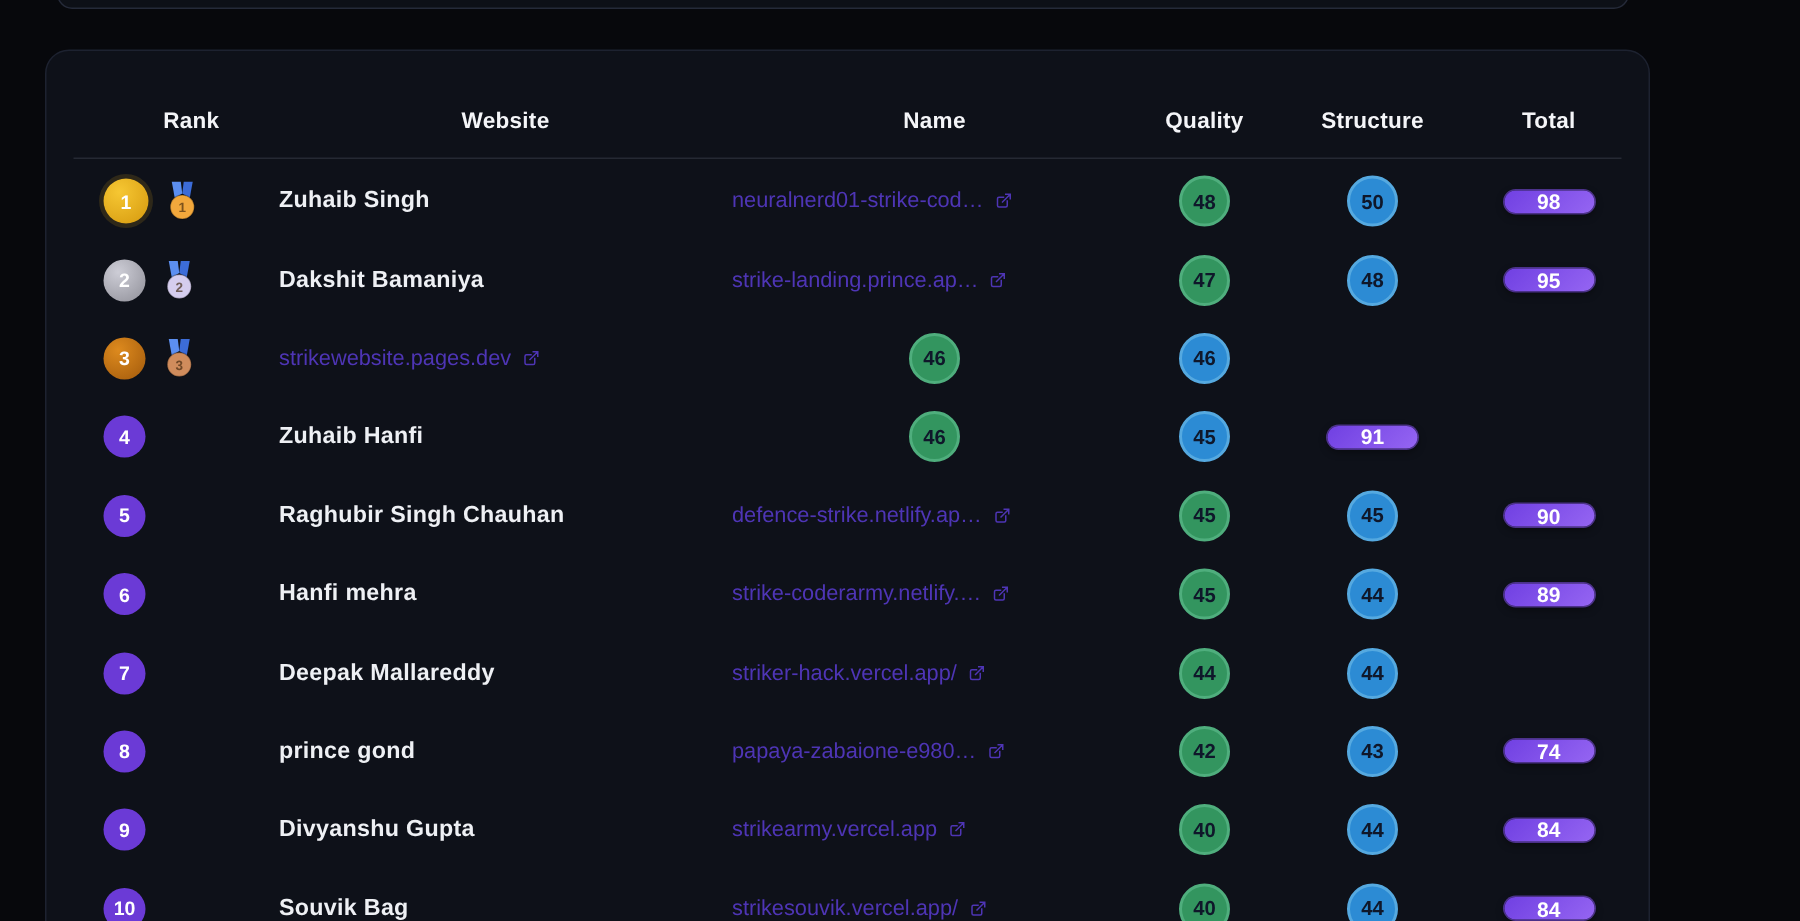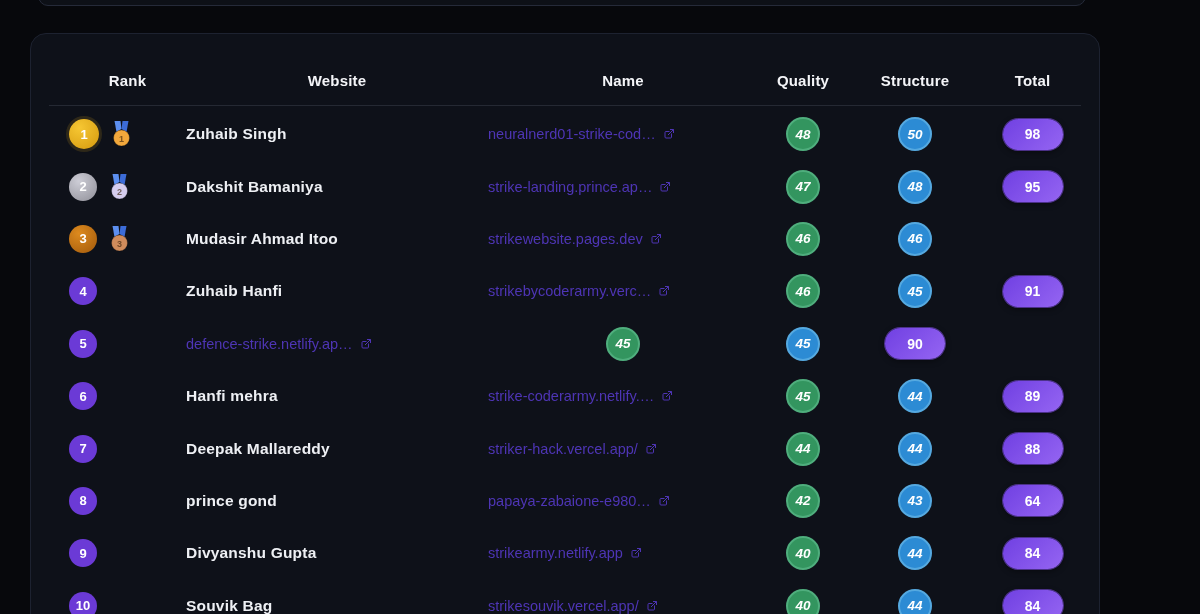--- a/index.html
+++ b/index.html
@@ -74,26 +74,26 @@
   .website-link {
     color: var(--link); font-size: 14.5px; text-decoration: none;
     display: inline-flex; align-items: center; gap: 7px;
     cursor: pointer;
   }
   .ext-icon { width: 12px; height: 12px; stroke: var(--link); fill: none; stroke-width: 2; }
   .score-cell { display: flex; justify-content: center; }
   .circle-badge {
     width: 34px; height: 34px; border-radius: 50%;
     display: flex; align-items: center; justify-content: center;
-    color: #ffffff; font-size: 13.5px; font-weight: bold; font-style: italic;
+    color: #0f172a; font-size: 13.5px; font-weight: bold;
   }
   .circle-badge.quality { background: var(--quality); border: 2px solid var(--quality-ring); }
   .circle-badge.structure { background: var(--structure); border: 2px solid var(--structure-ring); }
   .pill-badge {
-    min-width: 60px; height: 31px; padding: 0 16px;
+    min-width: 60px; height: 15px; padding: 0 16px;
     border-radius: 16px;
     display: flex; align-items: center; justify-content: center;
     color: #fff; font-size: 14px; font-weight: bold;
     background: linear-gradient(135deg, var(--total-1), var(--total-2));
     box-shadow: 0 0 0 1px rgba(130,80,235,0.55), 0 2px 6px rgba(0,0,0,0.45);
   }
 </style>
 </head>
 <body>
 
@@ -171,63 +171,55 @@
         <div class="grid-row tr">
           <div class="rank-cell">
             <div class="rank-badge bronze">3</div>
             <svg viewBox="0 0 20 26" class="medal-icon">
               <polygon points="3,0 9,0 10,8 5,11" fill="#5c8ff0"></polygon>
               <polygon points="17,0 11,0 10,8 15,11" fill="#3c6cd8"></polygon>
               <circle cx="10" cy="17" r="8" fill="#d08c5c" stroke="rgba(0,0,0,0.25)"></circle>
               <text x="10" y="20.5" text-anchor="middle" font-size="9" font-weight="bold" fill="rgba(60,35,10,0.65)">3</text>
             </svg>
           </div>
-          <div class="name-cell">Mudasir Ahmad Itoo</div>
           <div class="website-cell">
             <a class="website-link">
               <span>strikewebsite.pages.dev</span>
               <svg viewBox="0 0 24 24" class="ext-icon">
                 <path d="M17 11v7a2 2 0 0 1-2 2H6a2 2 0 0 1-2-2V9a2 2 0 0 1 2-2h7 M14 3h7v7 M10 14L21 3"></path>
               </svg>
             </a>
           </div>
           <div class="score-cell">
             <div class="circle-badge quality">46</div>
           </div>
           <div class="score-cell">
             <div class="circle-badge structure">46</div>
           </div>
         </div>
         <div class="grid-row tr">
           <div class="rank-cell">
             <div class="rank-badge">4</div>
           </div>
           <div class="name-cell">Zuhaib Hanfi</div>
-          <div class="website-cell">
-            <a class="website-link">
-              <span>strikebycoderarmy.verc…</span>
-              <svg viewBox="0 0 24 24" class="ext-icon">
-                <path d="M17 11v7a2 2 0 0 1-2 2H6a2 2 0 0 1-2-2V9a2 2 0 0 1 2-2h7 M14 3h7v7 M10 14L21 3"></path>
-              </svg>
-            </a>
-          </div>
           <div class="score-cell">
             <div class="circle-badge quality">46</div>
           </div>
           <div class="score-cell">
             <div class="circle-badge structure">45</div>
           </div>
           <div class="score-cell">
             <div class="pill-badge">91</div>
           </div>
         </div>
         <div class="grid-row tr">
           <div class="rank-cell">
             <div class="rank-badge">5</div>
           </div>
+          <div class="name-cell">Raghubir Singh Chauhan</div>
           <div class="website-cell">
             <a class="website-link">
               <span>defence-strike.netlify.ap…</span>
               <svg viewBox="0 0 24 24" class="ext-icon">
                 <path d="M17 11v7a2 2 0 0 1-2 2H6a2 2 0 0 1-2-2V9a2 2 0 0 1 2-2h7 M14 3h7v7 M10 14L21 3"></path>
               </svg>
             </a>
           </div>
           <div class="score-cell">
             <div class="circle-badge quality">45</div>
@@ -274,23 +266,20 @@
                 <path d="M17 11v7a2 2 0 0 1-2 2H6a2 2 0 0 1-2-2V9a2 2 0 0 1 2-2h7 M14 3h7v7 M10 14L21 3"></path>
               </svg>
             </a>
           </div>
           <div class="score-cell">
             <div class="circle-badge quality">44</div>
           </div>
           <div class="score-cell">
             <div class="circle-badge structure">44</div>
           </div>
-          <div class="score-cell">
-            <div class="pill-badge">88</div>
-          </div>
         </div>
         <div class="grid-row tr">
           <div class="rank-cell">
             <div class="rank-badge">8</div>
           </div>
           <div class="name-cell">prince gond</div>
           <div class="website-cell">
             <a class="website-link">
               <span>papaya-zabaione-e980…</span>
               <svg viewBox="0 0 24 24" class="ext-icon">
@@ -298,31 +287,31 @@
               </svg>
             </a>
           </div>
           <div class="score-cell">
             <div class="circle-badge quality">42</div>
           </div>
           <div class="score-cell">
             <div class="circle-badge structure">43</div>
           </div>
           <div class="score-cell">
-            <div class="pill-badge">64</div>
+            <div class="pill-badge">74</div>
           </div>
         </div>
         <div class="grid-row tr">
           <div class="rank-cell">
             <div class="rank-badge">9</div>
           </div>
           <div class="name-cell">Divyanshu Gupta</div>
           <div class="website-cell">
             <a class="website-link">
-              <span>strikearmy.netlify.app</span>
+              <span>strikearmy.vercel.app</span>
               <svg viewBox="0 0 24 24" class="ext-icon">
                 <path d="M17 11v7a2 2 0 0 1-2 2H6a2 2 0 0 1-2-2V9a2 2 0 0 1 2-2h7 M14 3h7v7 M10 14L21 3"></path>
               </svg>
             </a>
           </div>
           <div class="score-cell">
             <div class="circle-badge quality">40</div>
           </div>
           <div class="score-cell">
             <div class="circle-badge structure">44</div>

